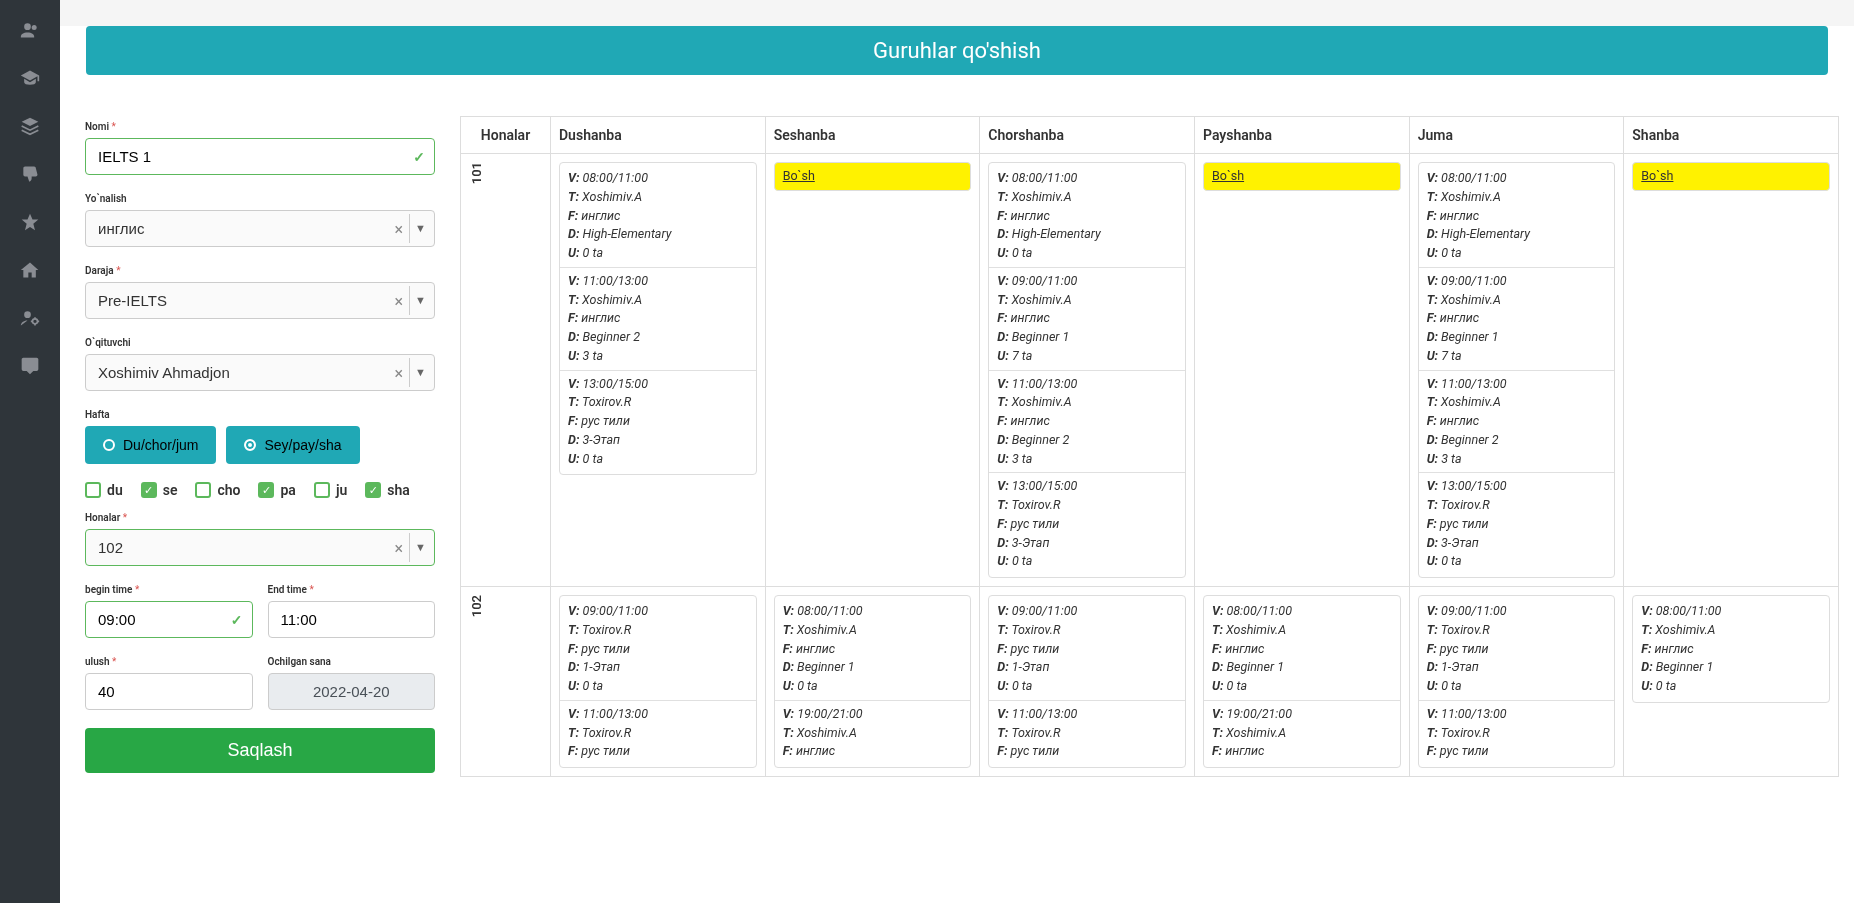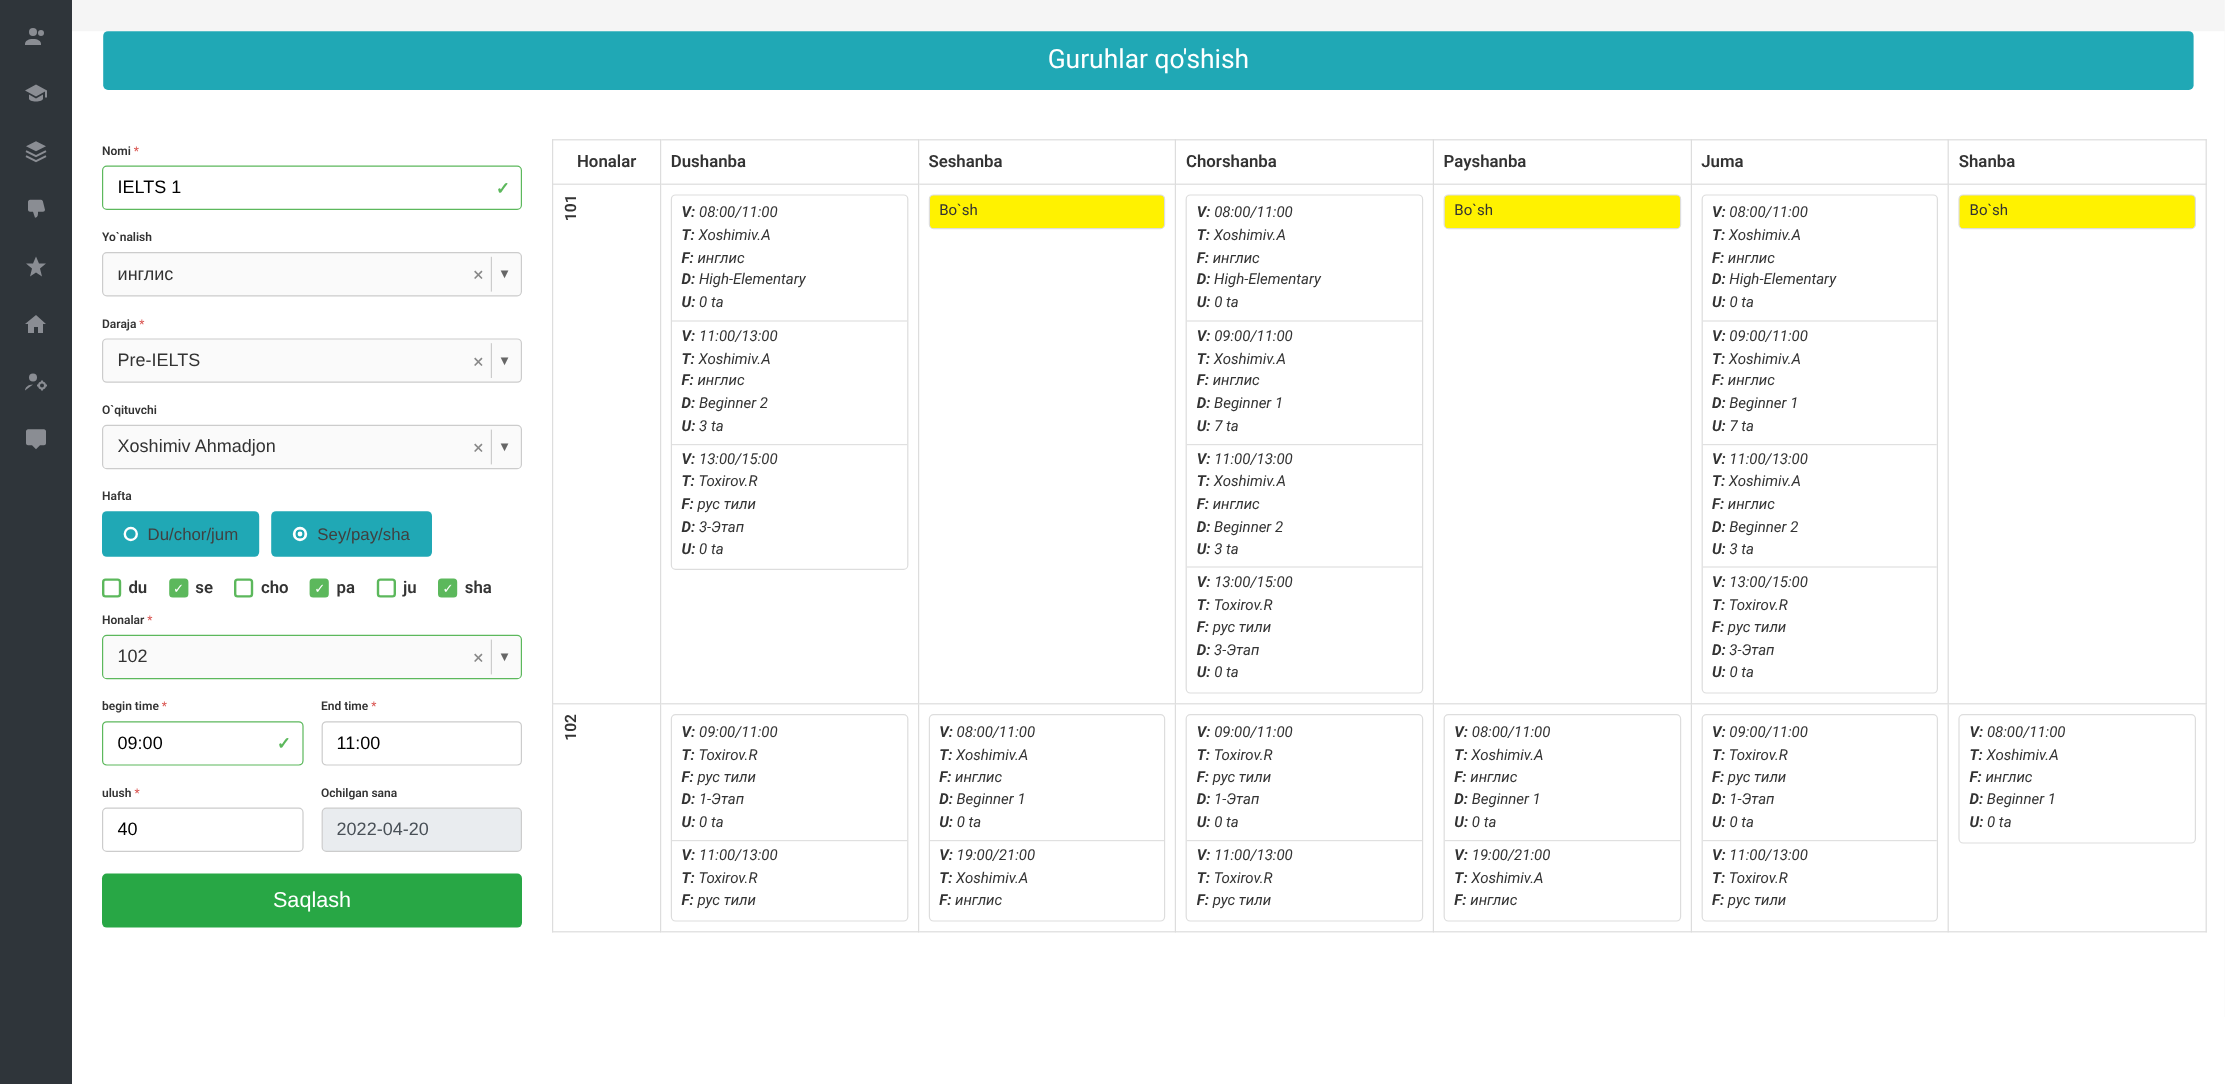--- a/index.html
+++ b/index.html
@@ -15,40 +15,40 @@
 .form-label { font-weight: 600; font-size: 10px; color: #333; display: block; margin-bottom: 6px; }
 .req { color: #d9534f; font-weight: 400; }
 .form-control { width: 100%; padding: 9px 12px; border: 1px solid #ccc; border-radius: 4px; font-size: 15px; background: #fff; }
 .form-control.valid { border-color: #5cb85c; padding-right: 35px; }
 .input-wrap { position: relative; }
 .input-check { position: absolute; right: 10px; top: 50%; transform: translateY(-50%); color: #5cb85c; font-weight: bold; }
 .select-wrap { position: relative; }
 .select-wrap .clear-x { position: absolute; right: 32px; top: 50%; transform: translateY(-50%); color: #888; cursor: pointer; font-size: 16px; }
 .select-wrap .caret { position: absolute; right: 4px; top: 4px; bottom: 4px; width: 22px; border-left: 1px solid #ccc; display: flex; align-items: center; justify-content: center; color: #666; font-size: 11px; }
 .select-input { padding-right: 55px; background: #fafafa; color: #333; }
-.readonly-input { background: #e9ecef; color: #495057; }
+.readonly-input { background: #e9ecef; color: #495057; text-align: center; }
 .radio-group { display: flex; gap: 10px; }
-.radio-btn { background: #20a8b5; color: #404040; border: none; padding: 11px 18px; border-radius: 4px; font-size: 14px; cursor: pointer; display: flex; align-items: center; gap: 8px; }
+.radio-btn { background: #20a8b5; color: #000000; border: none; padding: 11px 18px; border-radius: 4px; font-size: 14px; cursor: pointer; display: flex; align-items: center; gap: 8px; }
 .radio-circle { width: 12px; height: 12px; border: 2px solid #fff; border-radius: 50%; display: inline-block; }
 .radio-circle.checked { background: #fff; box-shadow: inset 0 0 0 2px #20a8b5; }
 .checkbox-row { display: flex; gap: 18px; flex-wrap: wrap; margin-bottom: 14px; }
 .chk-item { display: flex; align-items: center; gap: 6px; }
 .chk-box { width: 16px; height: 16px; border: 2px solid #5cb85c; border-radius: 3px; display: flex; align-items: center; justify-content: center; background: #fff; }
 .chk-box.checked { background: #5cb85c; color: #fff; font-size: 11px; }
 .chk-label { font-weight: 600; color: #333; }
 .form-row { display: flex; gap: 15px; }
 .form-row .form-group { flex: 1; }
 .btn-save { width: 100%; background: #28a745; color: #fff; border: none; padding: 12px; border-radius: 4px; font-size: 18px; cursor: pointer; }
 .schedule-table { width: 100%; border-collapse: collapse; table-layout: fixed; }
 .schedule-table th { border: 1px solid #ddd; padding: 10px 8px; text-align: left; font-weight: 600; font-size: 14px; background: #fff; }
 .schedule-table td { border: 1px solid #ddd; padding: 8px; vertical-align: top; font-size: 13px; }
 .schedule-table th:first-child, .schedule-table td:first-child { width: 90px; text-align: center; }
 .room-cell { writing-mode: vertical-rl; transform: rotate(180deg); font-weight: 600; text-align: center; }
 .slot { border: 1px solid #ddd; border-radius: 4px; padding: 6px 8px; margin-bottom: 0; font-style: italic; color: #333; line-height: 1.5; font-size: 12.5px; }
-.slot.empty { background: #fff200; font-style: normal; font-weight: 400; padding: 4px 8px; }
+.slot.empty { background: #fff200; font-style: normal; font-weight: 400; padding: 4px 8px; text-decoration: underline; }
 .slot-line { white-space: nowrap; }
 .slot-key { font-weight: 700; font-style: italic; }
 .slot hr { border: none; border-top: 1px solid #e0e0e0; margin: 4px -8px; }
 </style>
 </head>
 <body>
 
 <div class="sidebar">
   <div class="sidebar-item">
       <svg width="20" height="20" viewBox="0 0 24 24" fill="currentColor">

